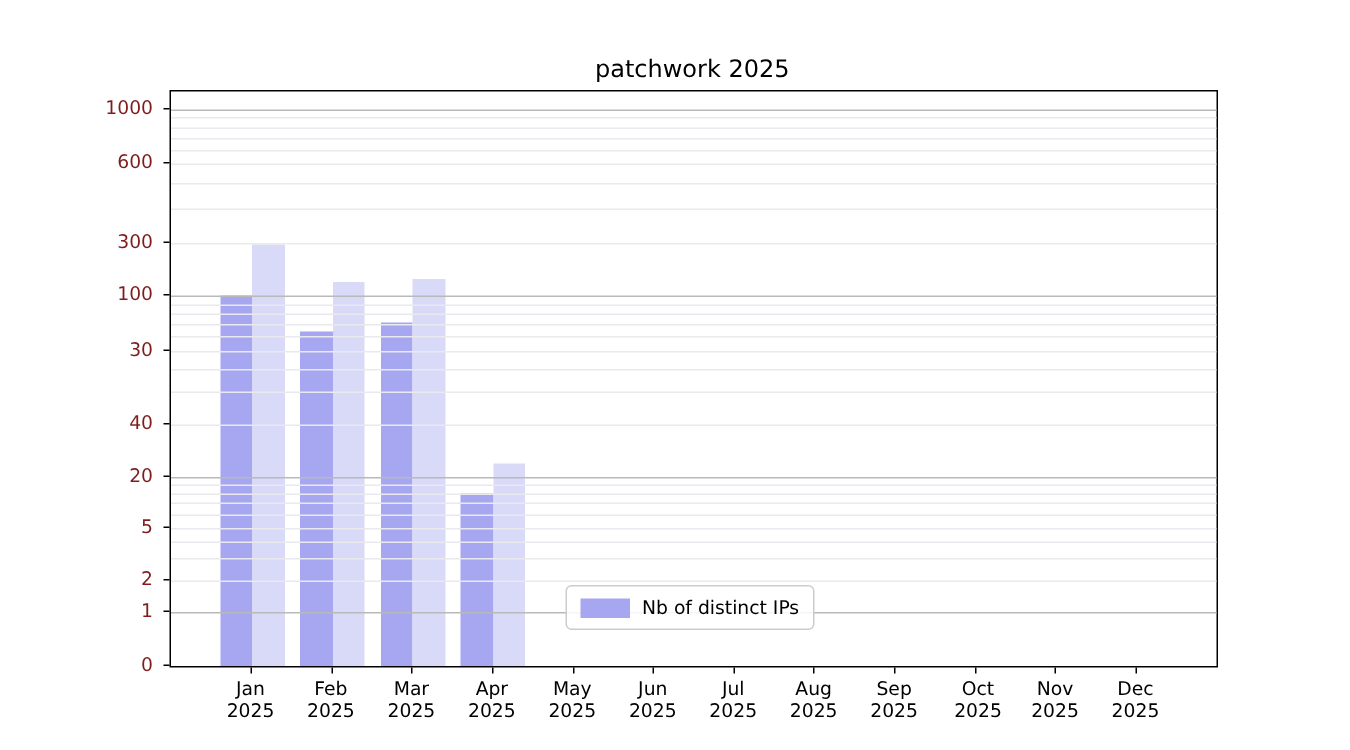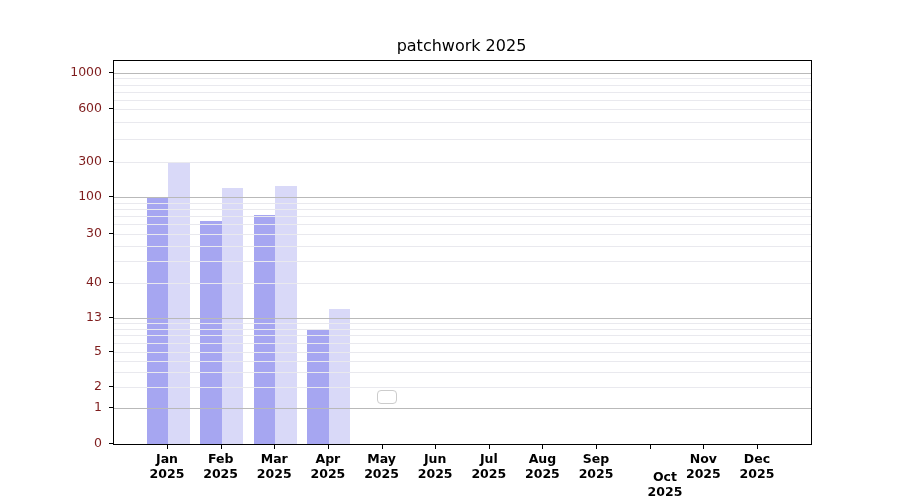--- a/index.html
+++ b/index.html
@@ -12,21 +12,21 @@
           border:1px solid #000; background:#fff; }
   .bar { position:absolute; bottom:0; }
   .gridline { position:absolute; left:0; width:100%; height:1px; }
   .gridline.minor { background:#e9e9ee; }
   .gridline.major { background:#b9b9b9; }
   .ytick-mark { position:absolute; width:4px; height:1px; background:#000; left:109px; }
   .ytick-label { position:absolute; right:798px; font-size:12.5px; line-height:16px;
                  white-space:nowrap; color:#7f1d1d; }
   .xtick-mark { position:absolute; width:1px; height:4px; background:#000; top:445px; }
   .xtick-label { position:absolute; width:64px; text-align:center; font-size:12.5px;
-                 line-height:15px; top:451px; color:#000;font-weight:bold; }
+                 line-height:15px; top:451px; color:#000; }
   .legend { position:absolute; left:263px; top:329px; background:rgba(255,255,255,0.85);
             border:1px solid #cccccc; border-radius:4px; padding:6px 9px;
             display:flex; flex-direction:column; gap:5px; z-index:5; }
   .legend-row { display:flex; align-items:center; gap:8px; }
   .legend-swatch { width:33px; height:13px; display:inline-block; }
   .legend-label { font-size:12.5px; line-height:16px; white-space:nowrap; }
 </style>
 </head>
 <body>
 
@@ -69,34 +69,38 @@
         <div class="gridline minor" style="top: 30.5246px;"></div>
         <div class="gridline minor" style="top: 23.5894px;"></div>
         <div class="gridline minor" style="top: 17.4721px;"></div>
         <div class="gridline major" style="top: 347px;"></div>
         <div class="gridline major" style="top: 257px;"></div>
         <div class="gridline major" style="top: 136px;"></div>
         <div class="gridline major" style="top: 12px;"></div>
       </div>
 
     <div class="legend">
+      <div class="legend-row">
+        <span class="legend-swatch" id="sw0" style="background: rgb(166, 166, 241);"></span>
+        <span class="legend-label">Nb of distinct IPs</span>
+      </div>
     </div>
   </div>
 
   <div id="axes-layer">
       <div class="ytick-mark" style="top: 443px;"></div>
       <div class="ytick-label" style="top: 435px;">0</div>
       <div class="ytick-mark" style="top: 407px;"></div>
       <div class="ytick-label" style="top: 399px;">1</div>
       <div class="ytick-mark" style="top: 386px;"></div>
       <div class="ytick-label" style="top: 378px;">2</div>
       <div class="ytick-mark" style="top: 351px;"></div>
       <div class="ytick-label" style="top: 343px;">5</div>
       <div class="ytick-mark" style="top: 317px;"></div>
-      <div class="ytick-label" style="top: 309px;">13</div>
+      <div class="ytick-label" style="top: 309px;">20</div>
       <div class="ytick-mark" style="top: 282px;"></div>
       <div class="ytick-label" style="top: 274px;">40</div>
       <div class="ytick-mark" style="top: 233px;"></div>
       <div class="ytick-label" style="top: 225px;">30</div>
       <div class="ytick-mark" style="top: 196px;"></div>
       <div class="ytick-label" style="top: 188px;">100</div>
       <div class="ytick-mark" style="top: 161px;"></div>
       <div class="ytick-label" style="top: 153px;">300</div>
       <div class="ytick-mark" style="top: 108px;"></div>
       <div class="ytick-label" style="top: 100px;">600</div>
@@ -114,19 +118,19 @@
       <div class="xtick-label" style="left: 349.544px;">May<br>2025</div>
       <div class="xtick-mark" style="left: 435.18px;"></div>
       <div class="xtick-label" style="left: 403.18px;">Jun<br>2025</div>
       <div class="xtick-mark" style="left: 488.816px;"></div>
       <div class="xtick-label" style="left: 456.816px;">Jul<br>2025</div>
       <div class="xtick-mark" style="left: 542.452px;"></div>
       <div class="xtick-label" style="left: 510.452px;">Aug<br>2025</div>
       <div class="xtick-mark" style="left: 596.088px;"></div>
       <div class="xtick-label" style="left: 564.088px;">Sep<br>2025</div>
       <div class="xtick-mark" style="left: 649.724px;"></div>
-      <div class="xtick-label" style="left: 633px; margin-top: 18px;">Oct<br>2025</div>
+      <div class="xtick-label" style="left: 620px;">Oct<br>2025</div>
       <div class="xtick-mark" style="left: 703.36px;"></div>
       <div class="xtick-label" style="left: 671.36px;">Nov<br>2025</div>
       <div class="xtick-mark" style="left: 756.996px;"></div>
       <div class="xtick-label" style="left: 724.996px;">Dec<br>2025</div>
     </div>
 </div>
 
 </body></html>

